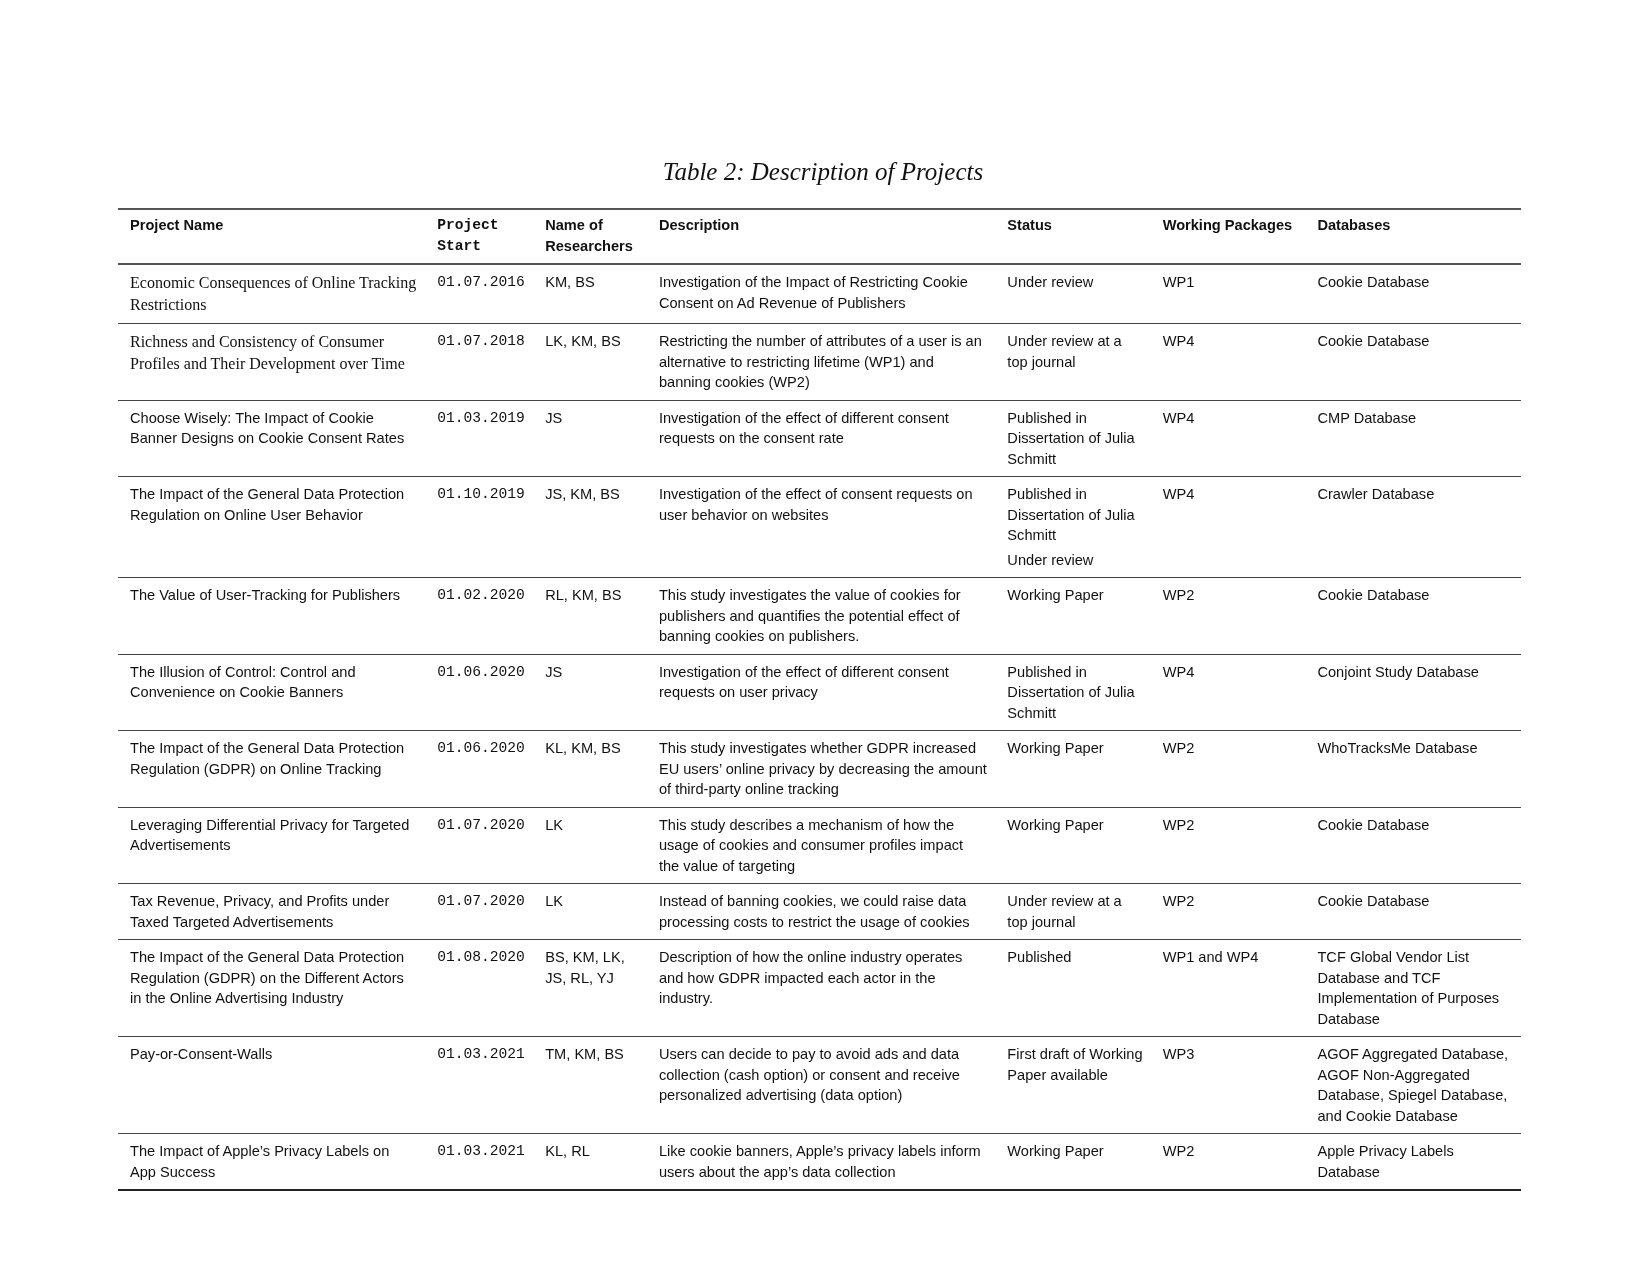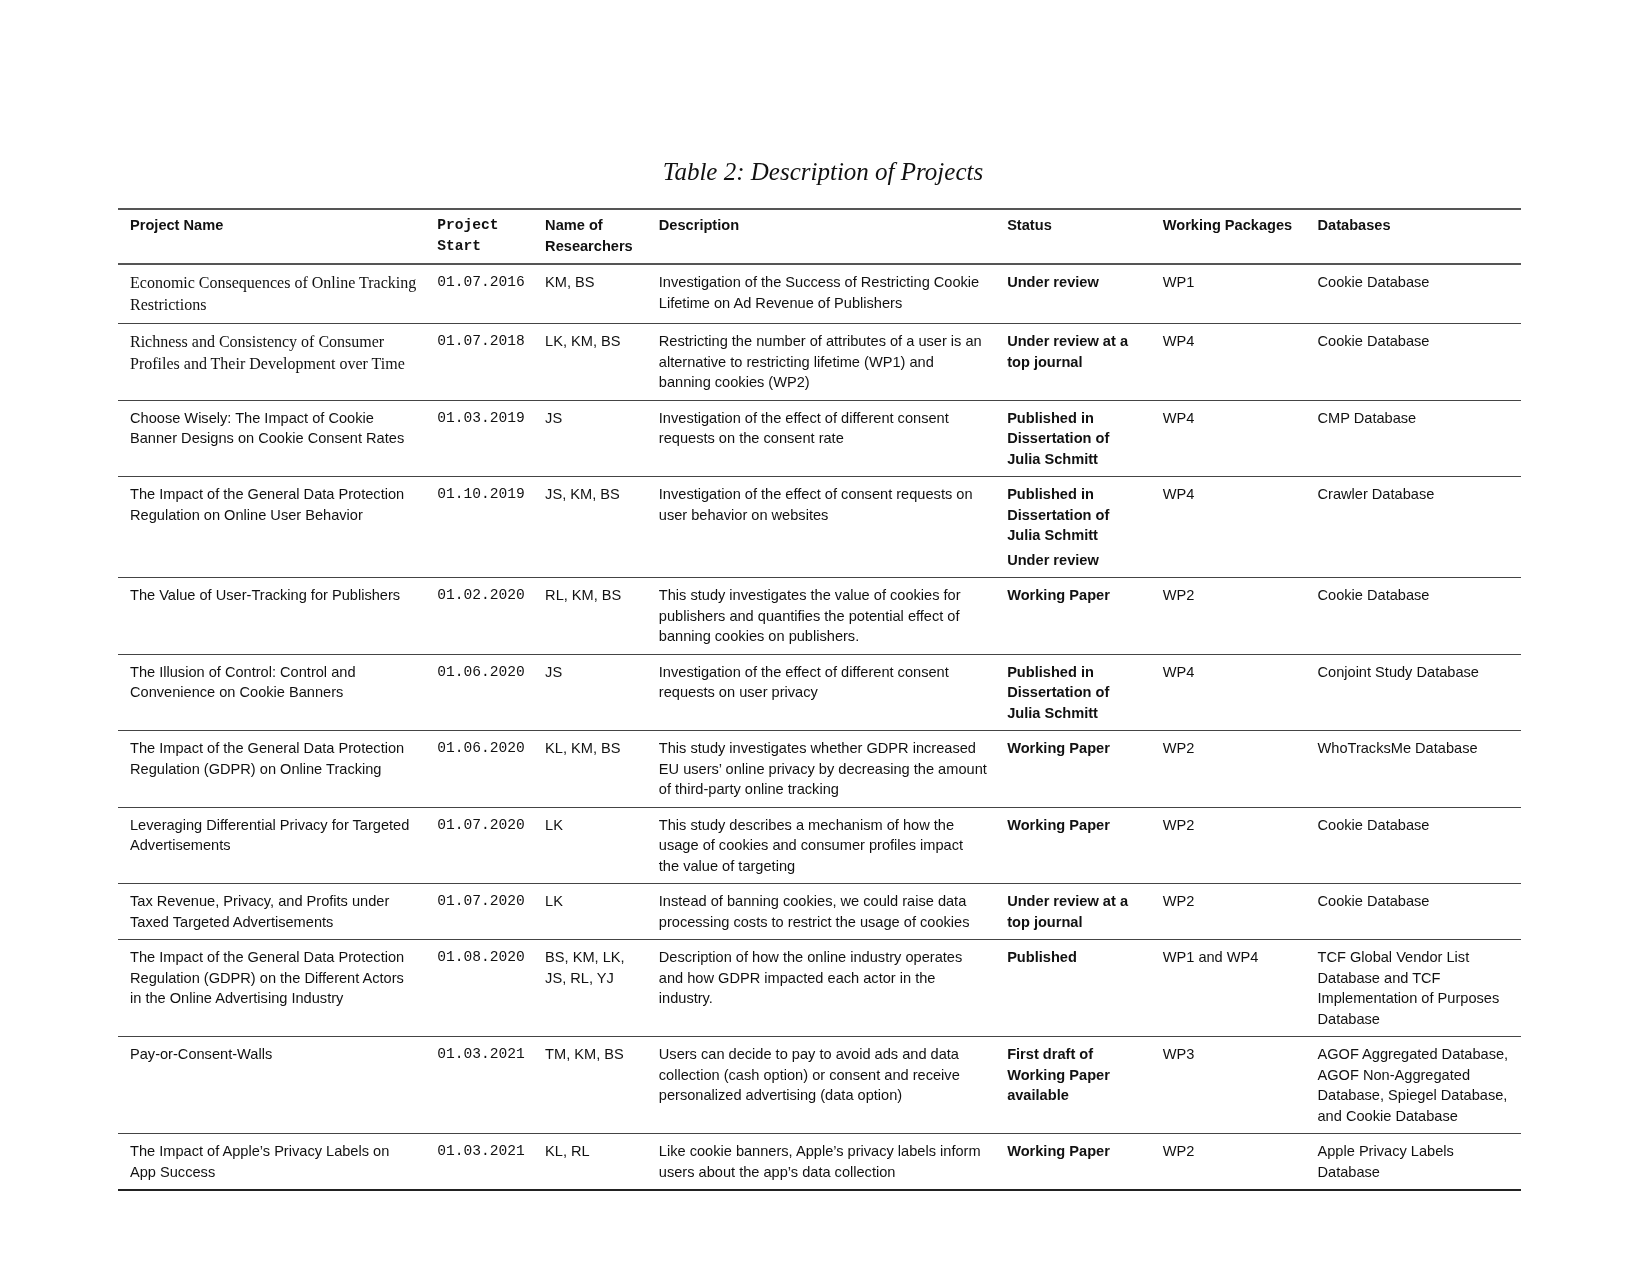--- a/index.html
+++ b/index.html
@@ -25,21 +25,21 @@
       font-weight: bold; border-top: 2px solid #555; border-bottom: 2px solid #555;
       padding-top: 5px; 
     }
     table.projects tbody tr { border-bottom: 1.5px solid #444; }
     table.projects tbody tr:last-child { border-bottom: 2px solid #222; }
     .serif { font-family: "Liberation Serif", "DejaVu Serif", serif; font-size: 16px; line-height: 22px; }
     .c-name { width: 296px; }
     .c-start { width: 88px; font-family: Liberation Mono, monospace; }
     .c-res { width: 94px; }
     .c-desc { width: 340px; }
-    .c-status { width: 138px; font-weight: bold; }
+    .c-status { width: 138px; }
     .c-wp { width: 138px; margin-top: 40px; }
     .c-db { width: 200px; }
     .extra-status { display: block; margin-top: 4px; }
     .line { display: block; }
   </style>
 </head>
 <body>
 
 <div class="caption">Table 2: Description of Projects</div>
 
@@ -59,21 +59,21 @@
       <th class="c-status">Status</th>
       <th class="c-wp">Working Packages</th>
       <th class="c-db">Databases</th>
     </tr>
   </thead>
   <tbody id="rows">
       <tr>
         <td class="c-name serif"><span>Economic Consequences of Online Tracking Restrictions</span></td>
         <td class="c-start"><span>01.07.2016</span></td>
         <td class="c-res"><span>KM, BS</span></td>
-        <td class="c-desc"><span>Investigation of the Success of Restricting Cookie Lifetime on Ad Revenue of Publishers</span></td>
+        <td class="c-desc"><span>Investigation of the Impact of Restricting Cookie Consent on Ad Revenue of Publishers</span></td>
         <td class="c-status"><span>Under review</span></td>
         <td class="c-wp"><span>WP1</span></td>
         <td class="c-db"><span>Cookie Database</span></td>
       </tr>
       <tr>
         <td class="c-name serif"><span>Richness and Consistency of Consumer Profiles and Their Development over Time</span></td>
         <td class="c-start"><span>01.07.2018</span></td>
         <td class="c-res"><span>LK, KM, BS</span></td>
         <td class="c-desc"><span>Restricting the number of attributes of a user is an alternative to restricting lifetime (WP1) and banning cookies (WP2)</span></td>
         <td class="c-status"><span>Under review at a top journal</span></td>

